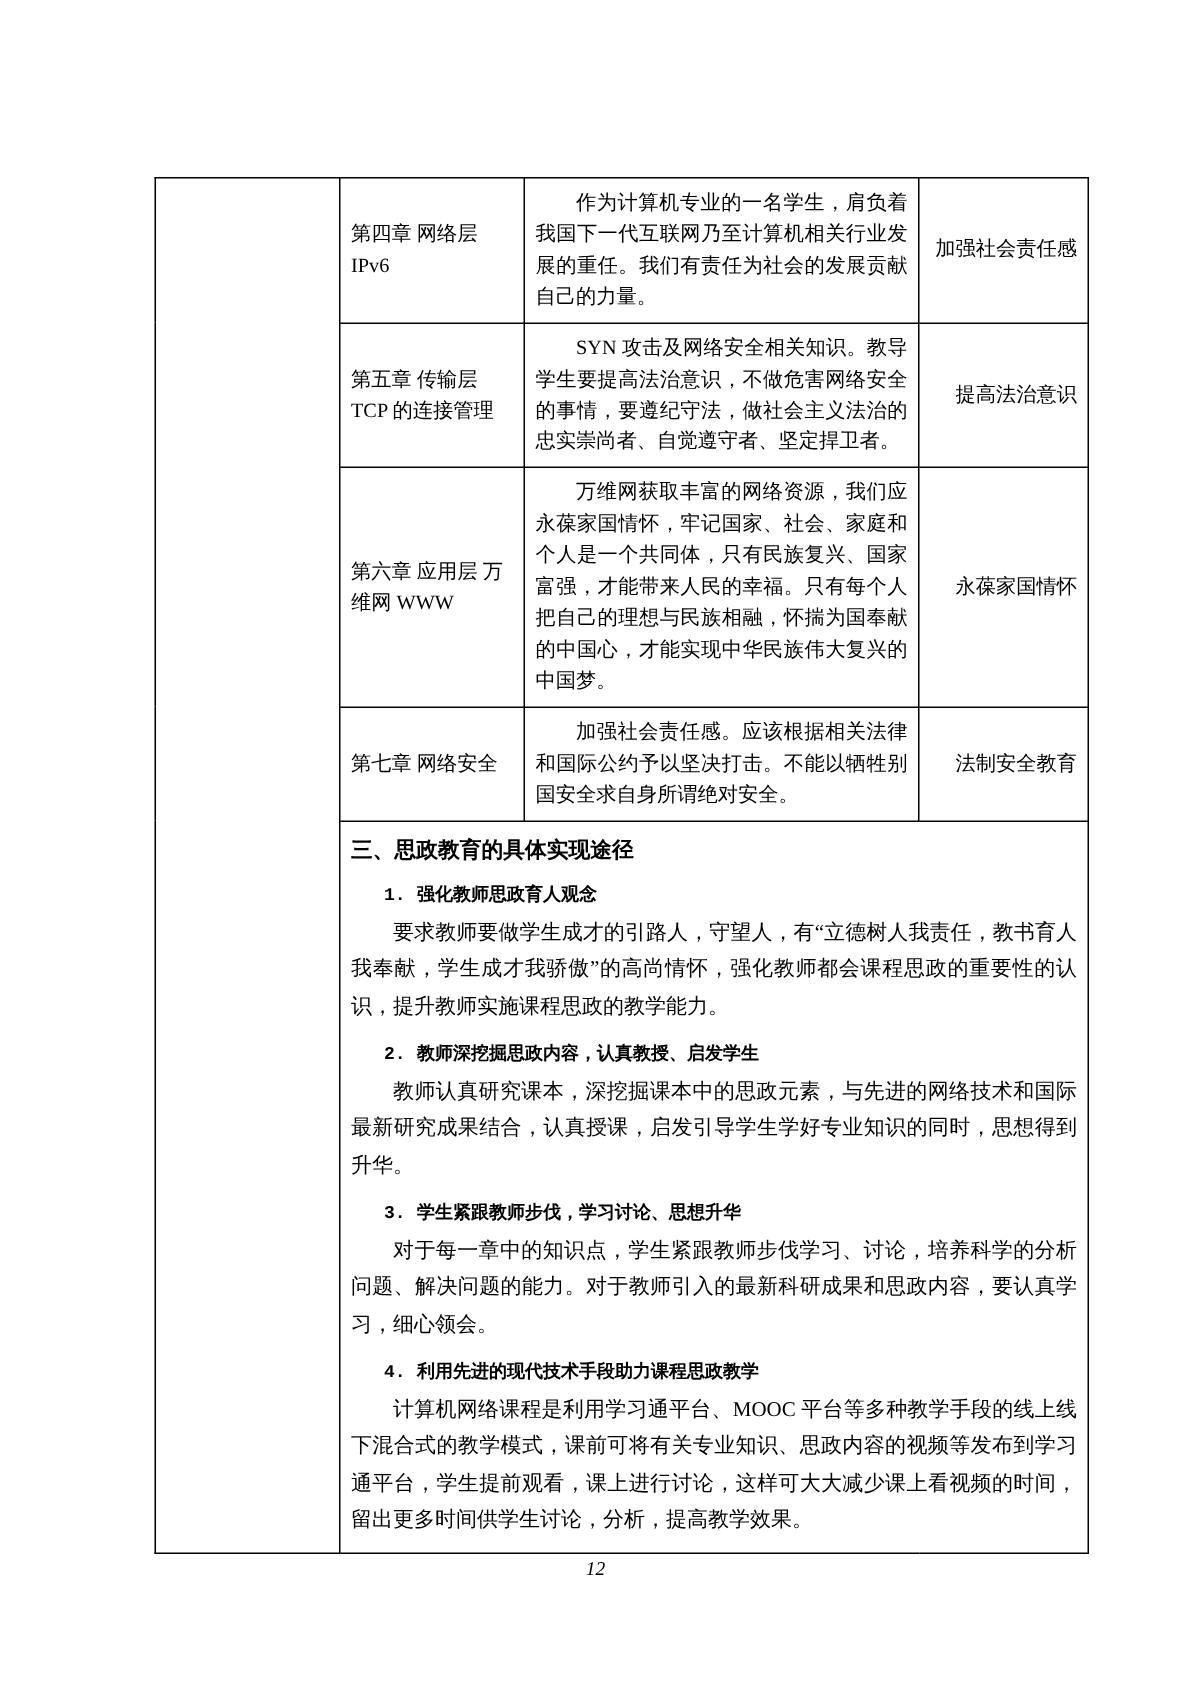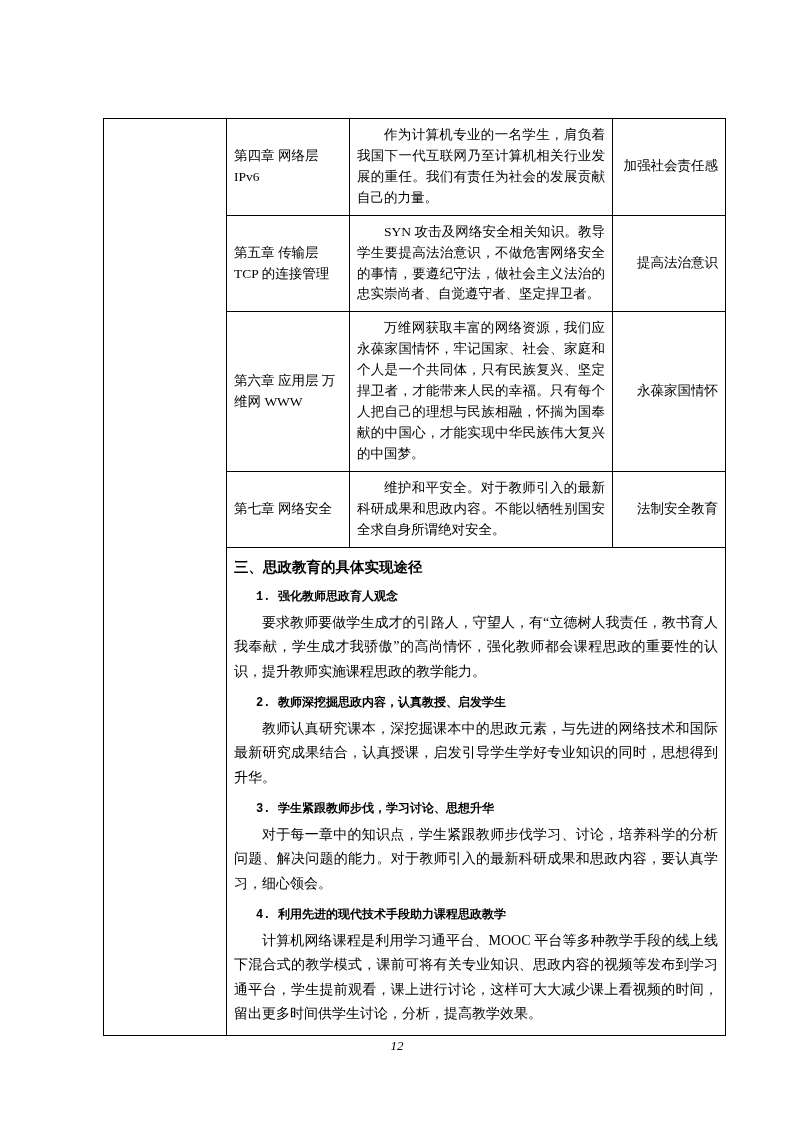--- a/index.html
+++ b/index.html
@@ -112,28 +112,28 @@
         <tr>
           <td class="col-chapter">第五章 传输层 TCP 的连接管理</td>
           <td class="col-body">
             <p class="ind">SYN 攻击及网络安全相关知识。教导学生要提高法治意识，不做危害网络安全的事情，要遵纪守法，做社会主义法治的忠实崇尚者、自觉遵守者、坚定捍卫者。</p>
           </td>
           <td class="col-goal">提高法治意识</td>
         </tr>
         <tr>
           <td class="col-chapter">第六章 应用层 万维网 WWW</td>
           <td class="col-body">
-            <p class="ind">万维网获取丰富的网络资源，我们应永葆家国情怀，牢记国家、社会、家庭和个人是一个共同体，只有民族复兴、坚定捍卫者，才能带来人民的幸福。只有每个人把自己的理想与民族相融，怀揣为国奉献的中国心，才能实现中华民族伟大复兴的中国梦。</p>
+            <p class="ind">万维网获取丰富的网络资源，我们应永葆家国情怀，牢记国家、社会、家庭和个人是一个共同体，只有民族复兴、国家富强，才能带来人民的幸福。只有每个人把自己的理想与民族相融，怀揣为国奉献的中国心，才能实现中华民族伟大复兴的中国梦。</p>
           </td>
           <td class="col-goal">永葆家国情怀</td>
         </tr>
         <tr>
           <td class="col-chapter">第七章 网络安全</td>
           <td class="col-body">
-            <p class="ind">维护和平安全。对于教师引入的最新科研成果和思政内容。不能以牺牲别国安全求自身所谓绝对安全。</p>
+            <p class="ind">加强社会责任感。应该根据相关法律和国际公约予以坚决打击。不能以牺牲别国安全求自身所谓绝对安全。</p>
           </td>
           <td class="col-goal">法制安全教育</td>
         </tr>
         <tr>
           <td class="section-cell" colspan="3">
 
             <div class="sec-title">三、思政教育的具体实现途径</div>
 
             <div class="sub-title">
               <span class="sub-num">1.</span><span>强化教师思政育人观念</span>

